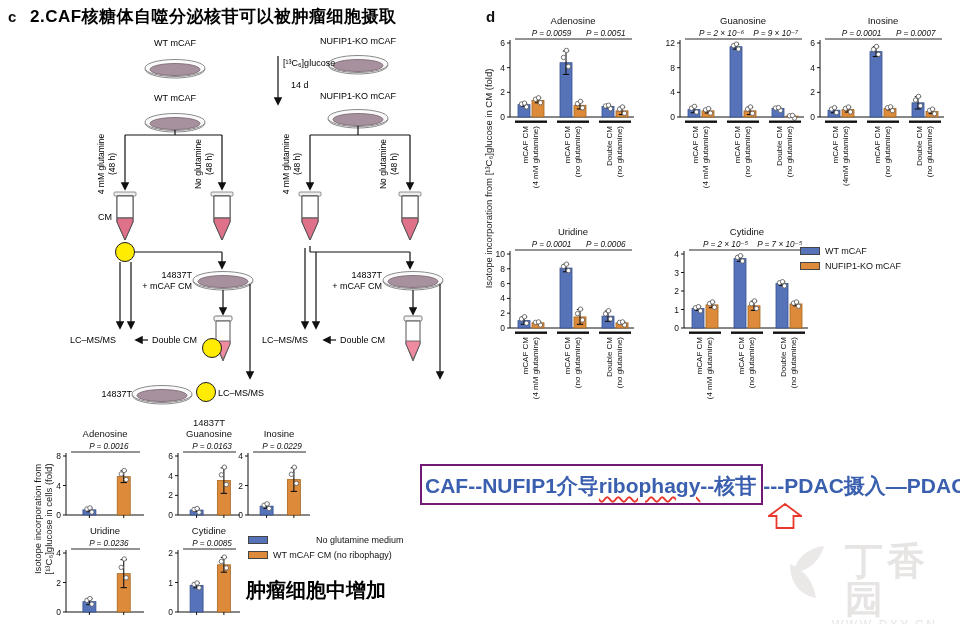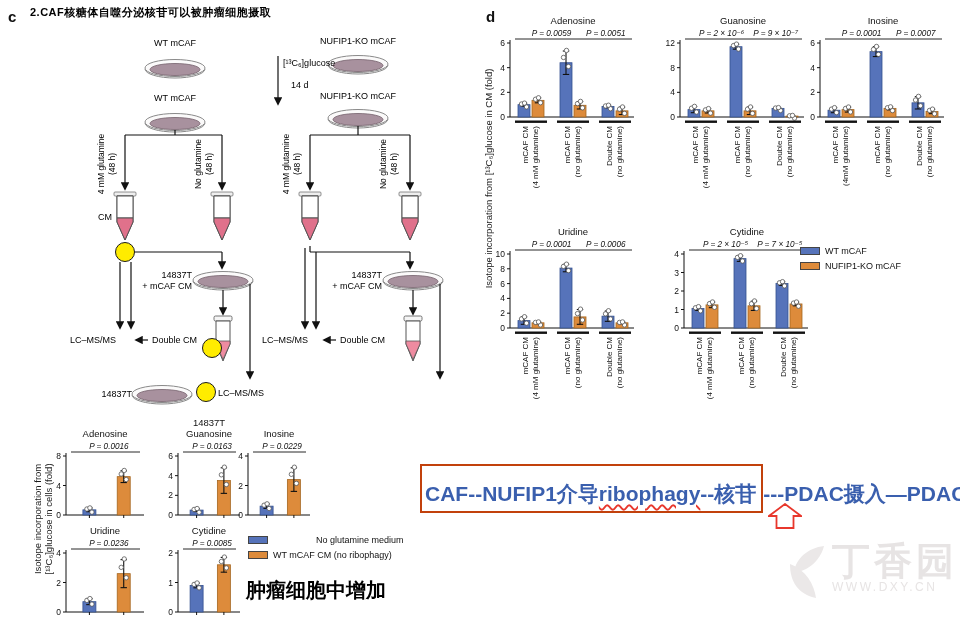--- a/index.html
+++ b/index.html
@@ -1,33 +1,33 @@
 <!DOCTYPE html>
 <html><head>
 <meta charset="utf-8">
 <style>
   html,body{margin:0;padding:0;background:#fff;}
   #screen{position:relative;width:960px;height:624px;background:#fff;overflow:hidden;
           font-family:"Liberation Sans","DejaVu Sans",sans-serif;color:#111;}
   .abs{position:absolute;}
   .panel-letter{font-weight:bold;font-size:15px;color:#111;}
-  #main-title{font-weight:bold;font-size:11px;color:#000;letter-spacing:0.5px;}
+  #main-title{font-weight:bold;font-size:17px;color:#000;letter-spacing:0.5px;}
   .vlabel{transform:rotate(-90deg);font-size:9.5px;color:#1a1a1a;text-align:center;line-height:1.15;}
   .chart{position:absolute;}
   .legend-row{position:absolute;display:flex;align-items:center;gap:5px;}
   .legend-swatch{width:20px;height:8px;border:1px solid #444;box-sizing:border-box;}
   .legend-label{font-size:9px;color:#111;white-space:nowrap;}
   .cn-note{position:absolute;font-weight:bold;color:#000;white-space:nowrap;}
   #conclusion{position:absolute;left:420px;top:464px;font-weight:bold;font-size:21px;
               color:#3a5fae;white-space:nowrap;}
-  #conclusion .boxed{border:2px solid #c2410c;padding:14px 5px 3px 3px;display:inline-block;}
+  #conclusion .boxed{border:2px solid #701a75;padding:6px 5px 3px 3px;display:inline-block;}
   #conclusion .wavy{text-decoration:underline;text-decoration-style:wavy;
                     text-decoration-color:#e8372c;text-decoration-thickness:2px;text-underline-offset:3px;}
   #watermark{position:absolute;left:786px;top:540px;width:174px;height:80px;color:#e7e4e4;}
-  #watermark .wm-name{font-size:38px;font-weight:bold;letter-spacing:4px;line-height:1;}
+  #watermark .wm-name{font-size:38px;font-weight:bold;letter-spacing:4px;line-height:1;margin-left:13px;}
   #watermark .wm-url{font-size:12px;letter-spacing:2.5px;}
   svg text{font-family:"Liberation Sans","DejaVu Sans",sans-serif;}
 </style>
 </head>
 <body>
 
 <div id="screen">
 
   <span class="abs panel-letter" style="left:8px;top:8px;">c</span>
   <span class="abs" id="main-title" style="left:30px;top:5px;">2.CAF核糖体自噬分泌核苷可以被肿瘤细胞摄取</span>

